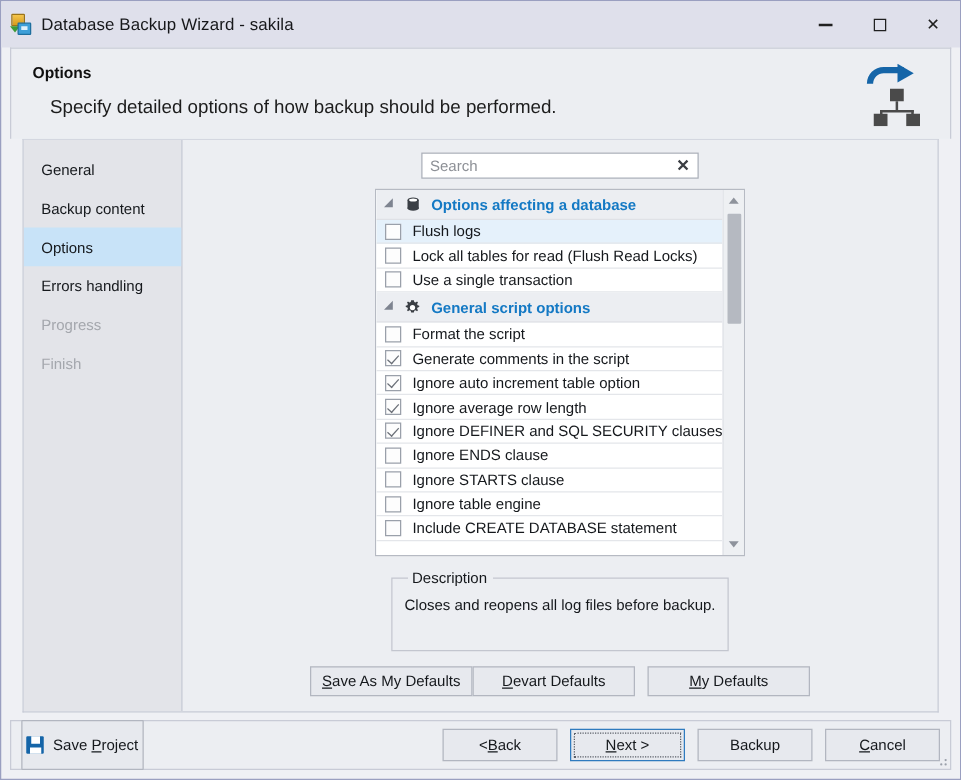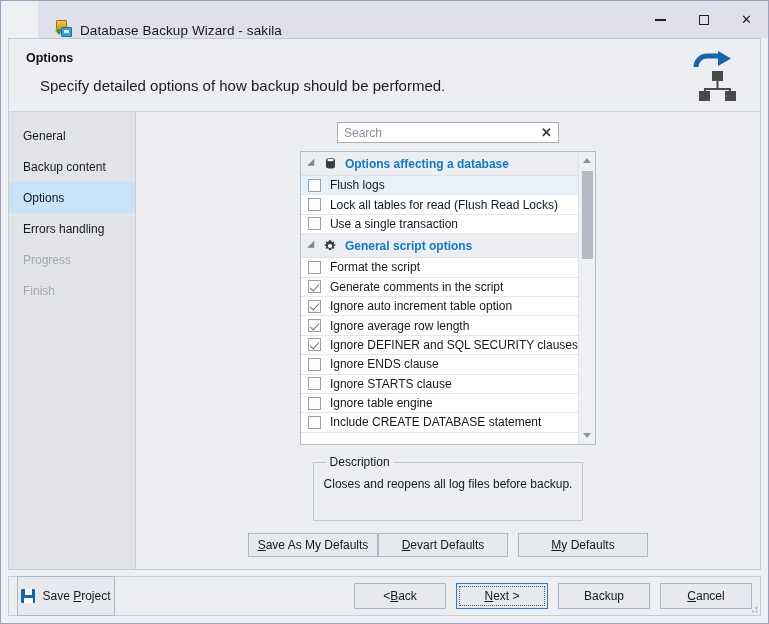--- a/index.html
+++ b/index.html
@@ -28,25 +28,24 @@
     display: flex;
     flex-direction: column;
   }
 
   
   .titlebar {
     height: 37px;
     min-height: 37px;
     background: #dfe0eb;
     display: flex;
-    align-items: flex-end;
-    padding-left: 17px;
+    align-items: center;
+    padding-left: 7px;
     box-sizing: border-box;
     position: relative;
-    margin-left: 37px;
   }
   .title-icon {
     width: 18px;
     height: 18px;
     position: relative;
     margin-right: 7px;
     flex: 0 0 auto;
   }
   .title-icon .disk {
     position: absolute;
@@ -144,21 +143,21 @@
   .header-icon {
     position: absolute;
     right: 18px;
     top: 12px;
     width: 52px;
     height: 50px;
   }
 
   
   .body-area {
-    margin: 0 7px;
+    margin: 0 17px;
     flex: 1;
     background: #eceef2;
     border: 1px solid #c8cbd6;
     border-top: 1px solid #d4d7e0;
     box-sizing: border-box;
     display: flex;
     overflow: hidden;
   }
 
   

